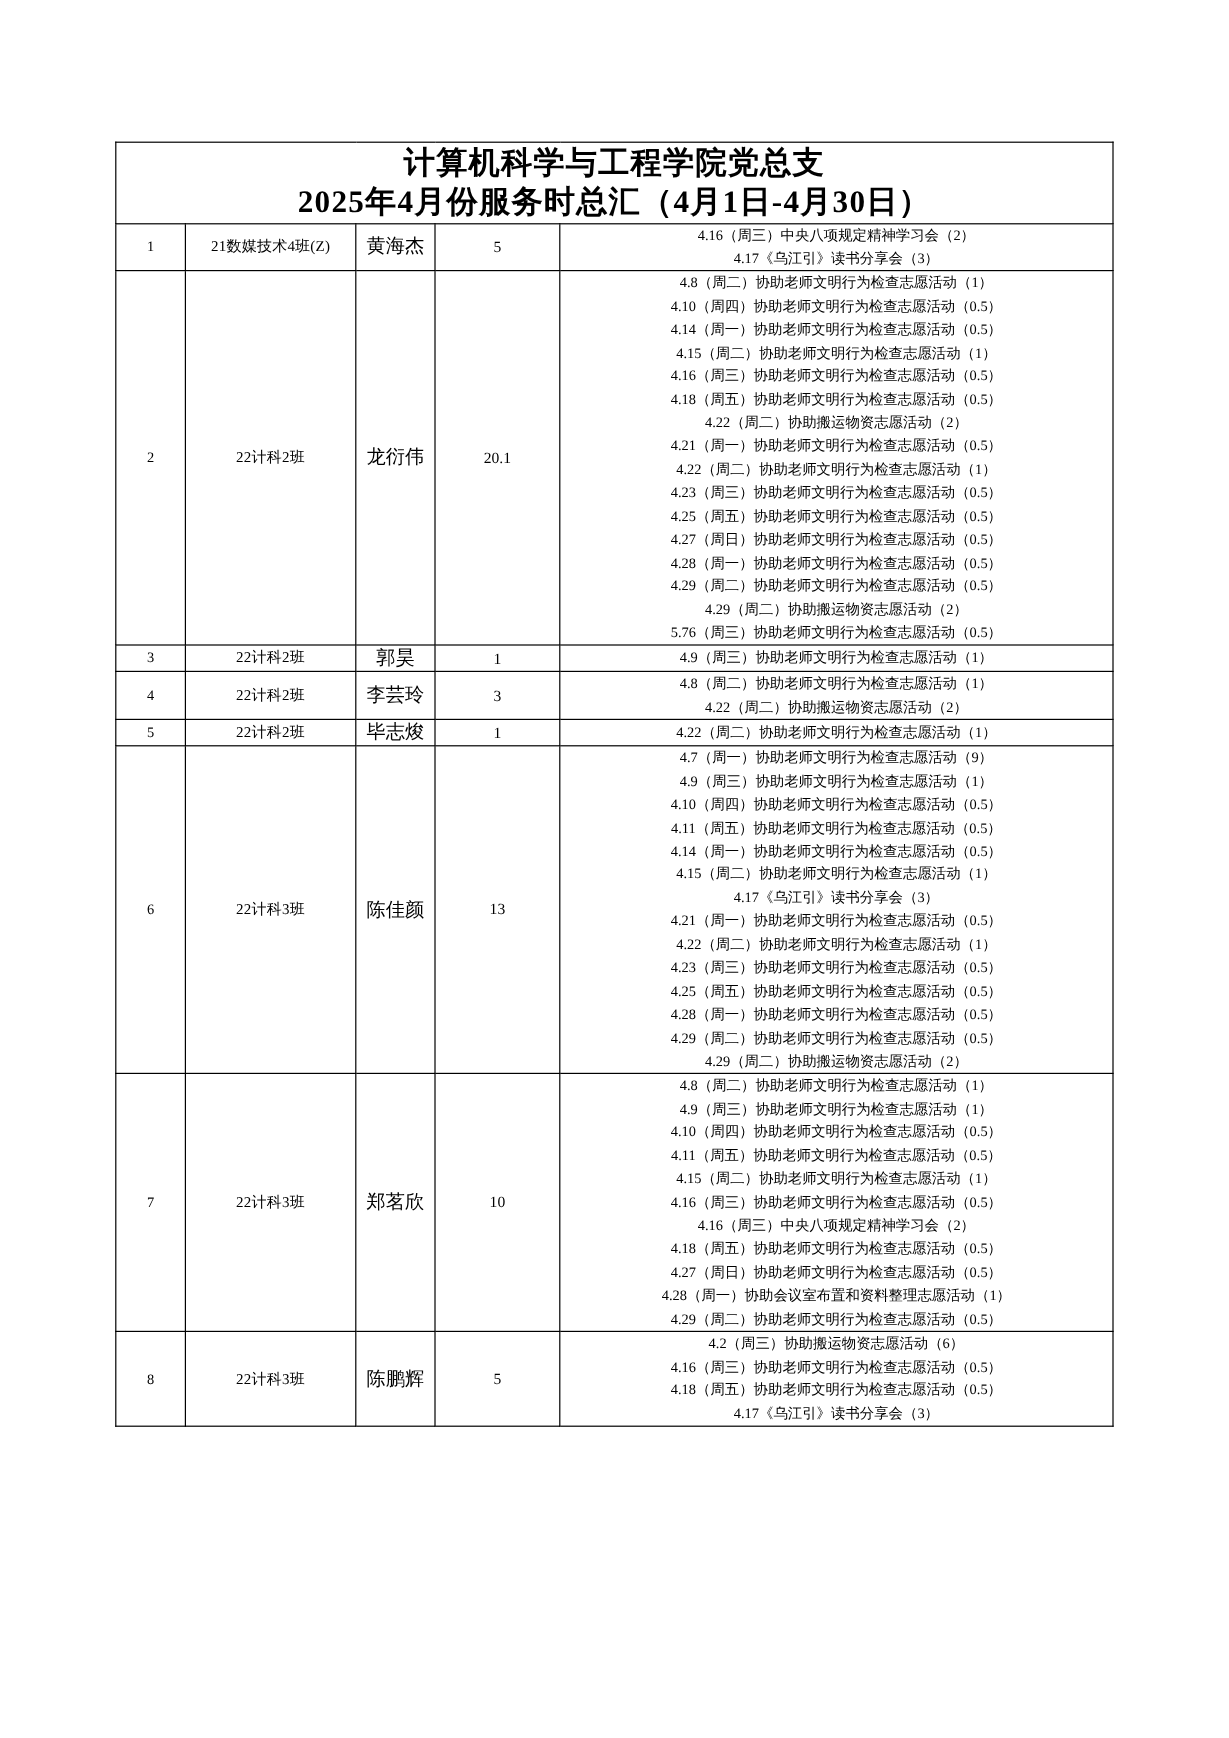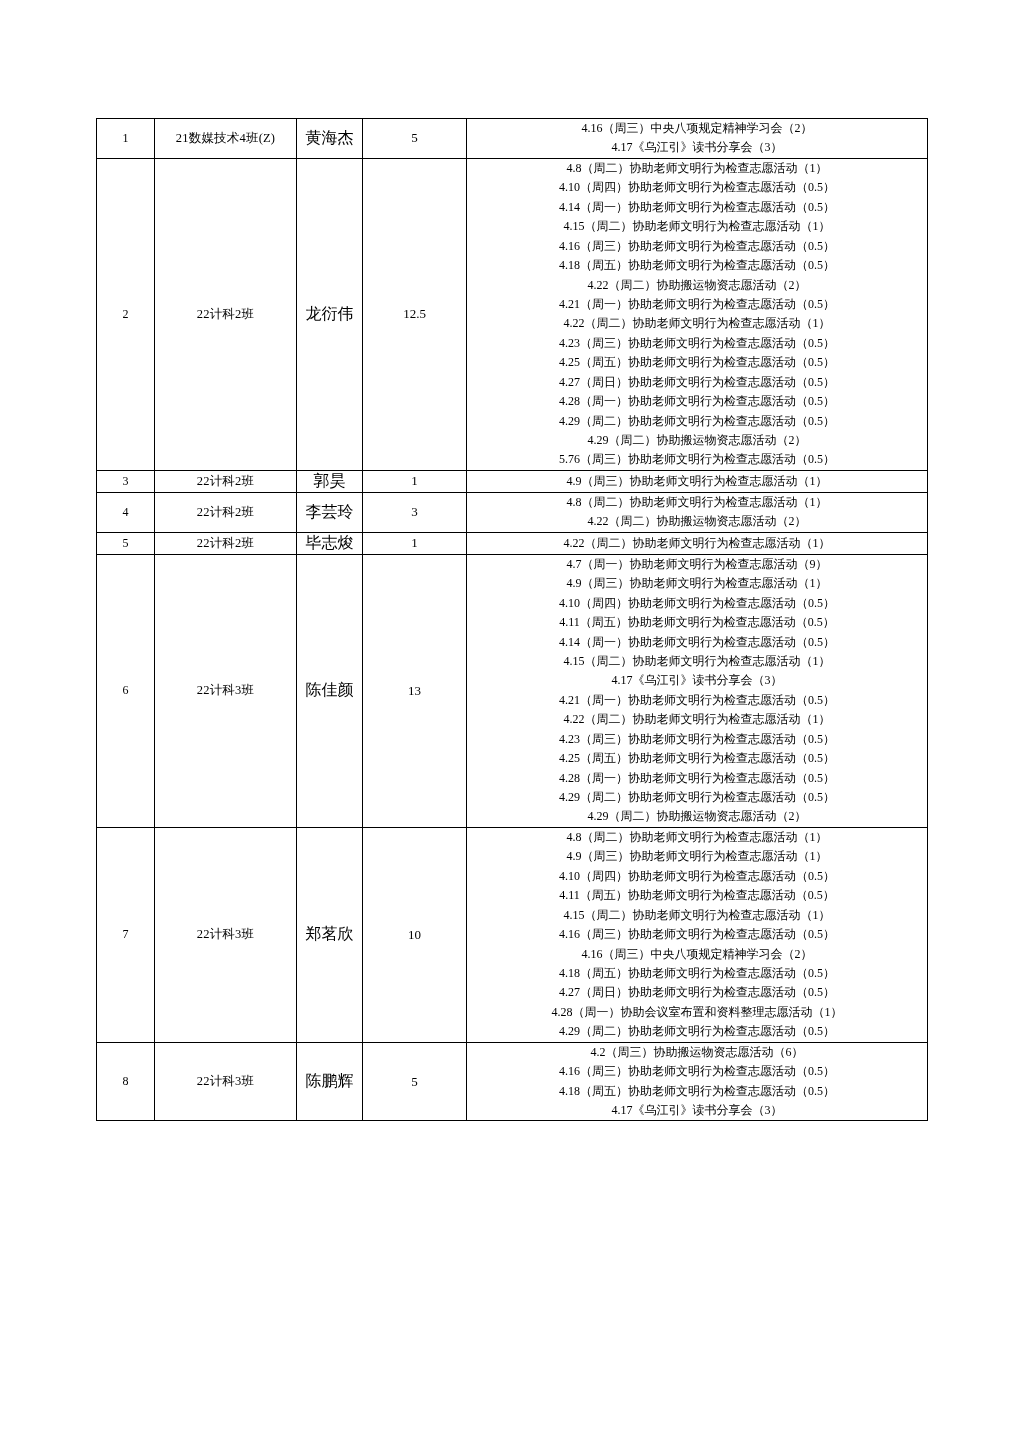--- a/index.html
+++ b/index.html
@@ -83,37 +83,43 @@
 <div class="page">
   <table class="sheet">
     <colgroup>
       <col class="c-idx">
       <col class="c-class">
       <col class="c-name">
       <col class="c-score">
       <col class="c-reason">
     </colgroup>
     <tbody>
+      <tr>
+        <td class="title-cell" colspan="5">
+          <div class="title-line">计算机科学与工程学院党总支</div>
+          <div class="title-line">2025年4月份服务时总汇（4月1日-4月30日）</div>
+        </td>
+      </tr>
 
       <tr>
         <td class="idx">1</td>
         <td class="cls">21数媒技术4班(Z)</td>
         <td class="nm">黄海杰</td>
         <td class="sc">5</td>
         <td class="rsn">
             <span class="ln">4.16（周三）中央八项规定精神学习会（2）</span>
             <span class="ln">4.17《乌江引》读书分享会（3）</span>
           </td>
       </tr>
 
       <tr>
         <td class="idx">2</td>
         <td class="cls">22计科2班</td>
         <td class="nm">龙衍伟</td>
-        <td class="sc">12.5</td>
+        <td class="sc">20.1</td>
         <td class="rsn">
             <span class="ln">4.8（周二）协助老师文明行为检查志愿活动（1）</span>
             <span class="ln">4.10（周四）协助老师文明行为检查志愿活动（0.5）</span>
             <span class="ln">4.14（周一）协助老师文明行为检查志愿活动（0.5）</span>
             <span class="ln">4.15（周二）协助老师文明行为检查志愿活动（1）</span>
             <span class="ln">4.16（周三）协助老师文明行为检查志愿活动（0.5）</span>
             <span class="ln">4.18（周五）协助老师文明行为检查志愿活动（0.5）</span>
             <span class="ln">4.22（周二）协助搬运物资志愿活动（2）</span>
             <span class="ln">4.21（周一）协助老师文明行为检查志愿活动（0.5）</span>
             <span class="ln">4.22（周二）协助老师文明行为检查志愿活动（1）</span>

